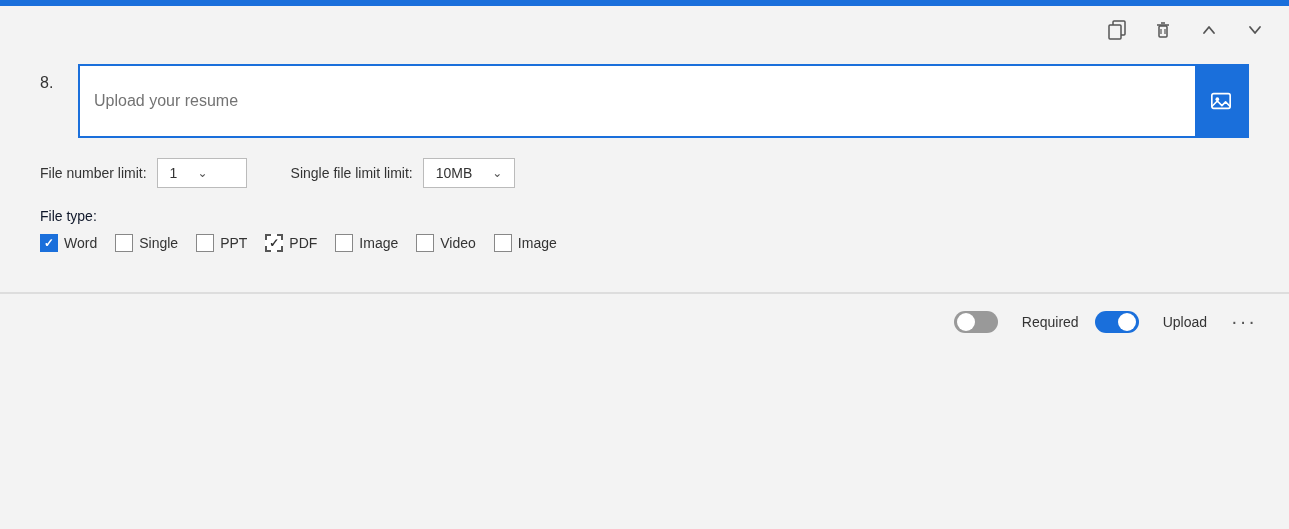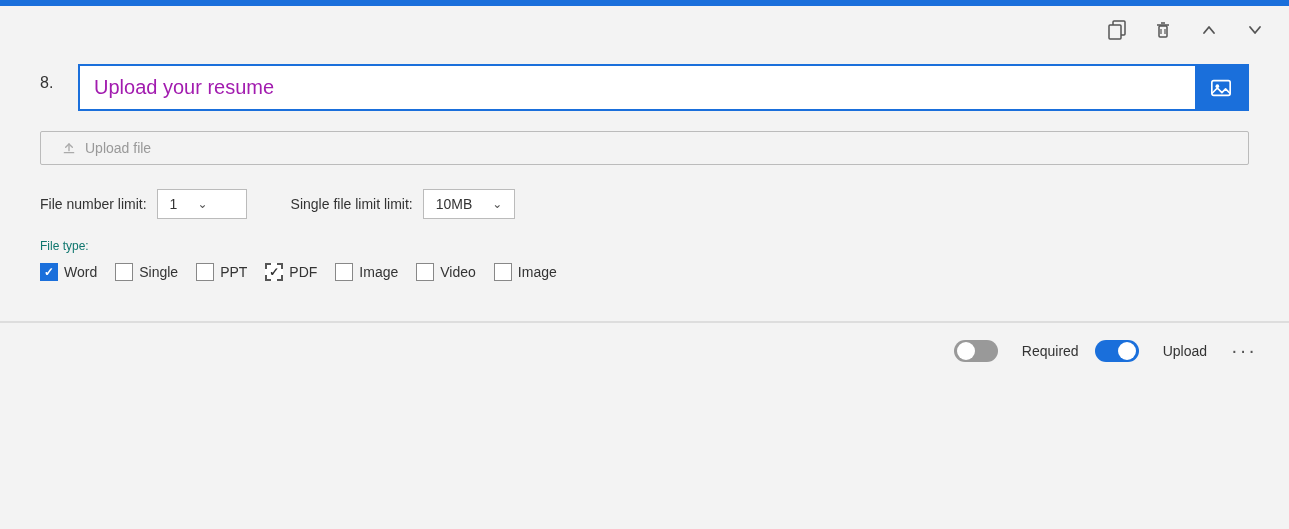--- a/index.html
+++ b/index.html
@@ -61,23 +61,23 @@
       flex: 1;
       display: flex;
       border: 2px solid #1a6fdb;
       background: #fff;
     }
 
     .question-input {
       flex: 1;
       border: none;
       outline: none;
-      font-size: 20px;
-      color: #a21caf;
-      padding: 10px 14px;
+      font-size: 16px;
+      color: #737373;
+      padding: 26px 14px;
       background: transparent;
       font-family: 'Segoe UI', Arial, sans-serif;
     }
 
     .question-icon-btn {
       width: 52px;
       background: #1a6fdb;
       display: flex;
       align-items: center;
       justify-content: center;
@@ -147,22 +147,22 @@
     .chevron-down {
       font-size: 12px;
       color: #555;
     }
 
     .filetype-section {
       margin-bottom: 20px;
     }
 
     .filetype-label {
-      font-size: 12px;
-      color: #0f766e;
+      font-size: 14px;
+      color: #0f172a;
       margin-bottom: 10px;
     }
 
     .filetype-row {
       display: flex;
       align-items: center;
       gap: 18px;
       flex-wrap: wrap;
     }
 
@@ -333,28 +333,20 @@
 
         <svg viewBox="0 0 24 24" xmlns="http://www.w3.org/2000/svg">
           <rect x="2" y="4" width="20" height="16" rx="2" fill="none" stroke="white" stroke-width="1.8"></rect>
           <circle cx="8" cy="10" r="2" fill="white"></circle>
           <polyline points="2,18 8,12 13,17 17,13 22,18" fill="none" stroke="white" stroke-width="1.8" stroke-linejoin="round"></polyline>
         </svg>
       </button>
     </div>
   </div>
 
-  <div class="upload-btn">
-    <svg viewBox="0 0 24 24" xmlns="http://www.w3.org/2000/svg">
-      <polyline points="12,16 12,6" stroke="#aaa" stroke-width="2" stroke-linecap="round"></polyline>
-      <polyline points="7,11 12,6 17,11" fill="none" stroke="#aaa" stroke-width="2" stroke-linecap="round" stroke-linejoin="round"></polyline>
-      <line x1="5" y1="19" x2="19" y2="19" stroke="#aaa" stroke-width="2" stroke-linecap="round"></line>
-    </svg>
-    <span>Upload file</span>
-  </div>
 
   <div class="limits-row">
     <div class="limit-group">
       <span class="limit-label">File number limit:</span>
       <div class="limit-select">
         <span>1</span>
         <span class="chevron-down">⌄</span>
       </div>
     </div>
     <div class="limit-group">

